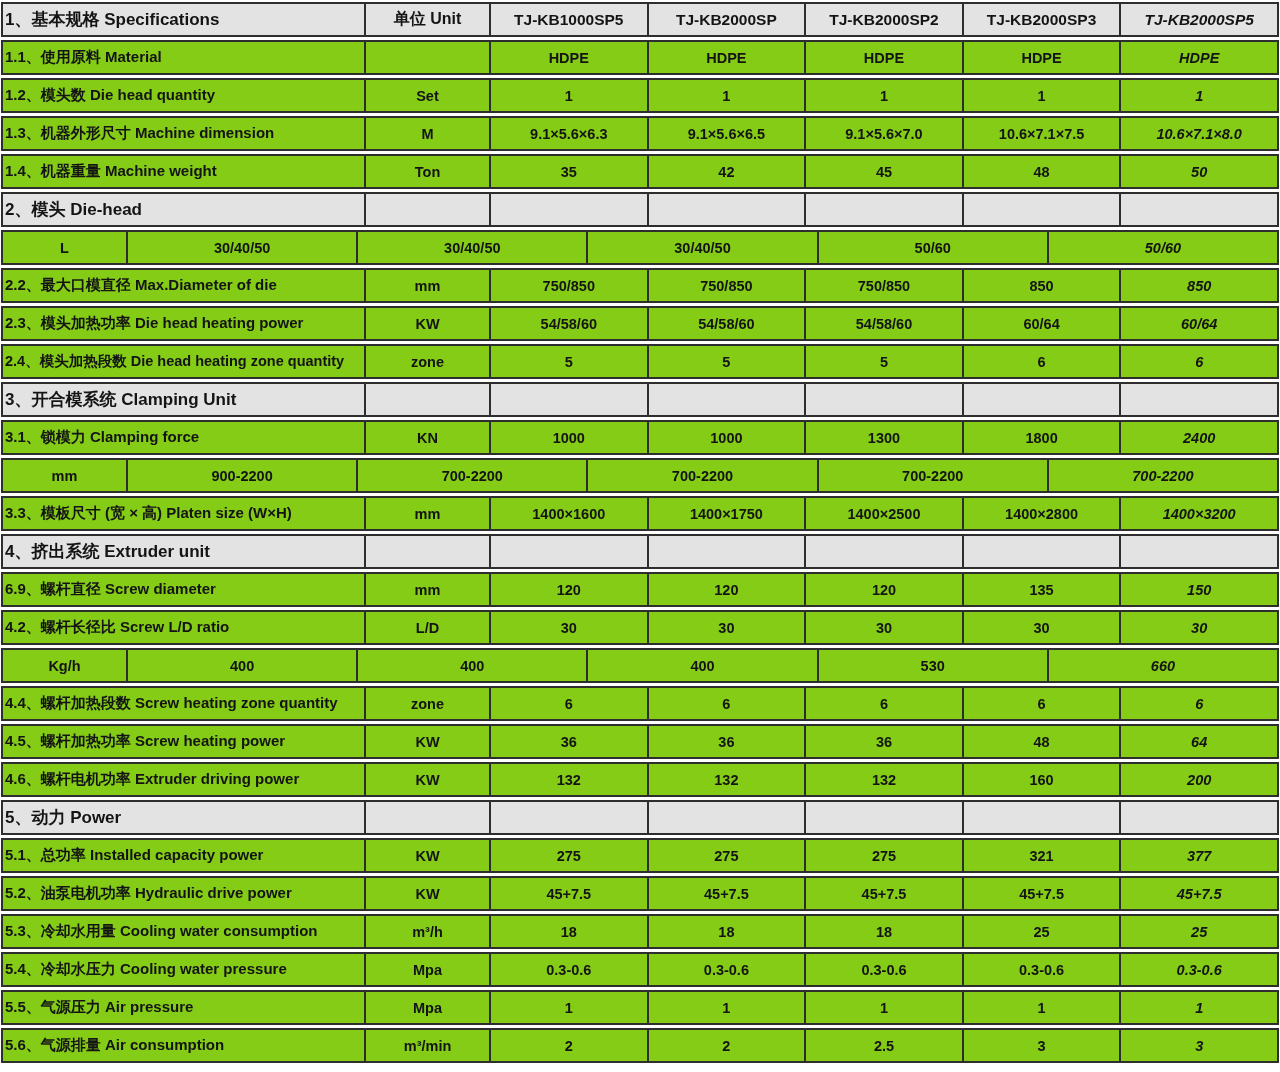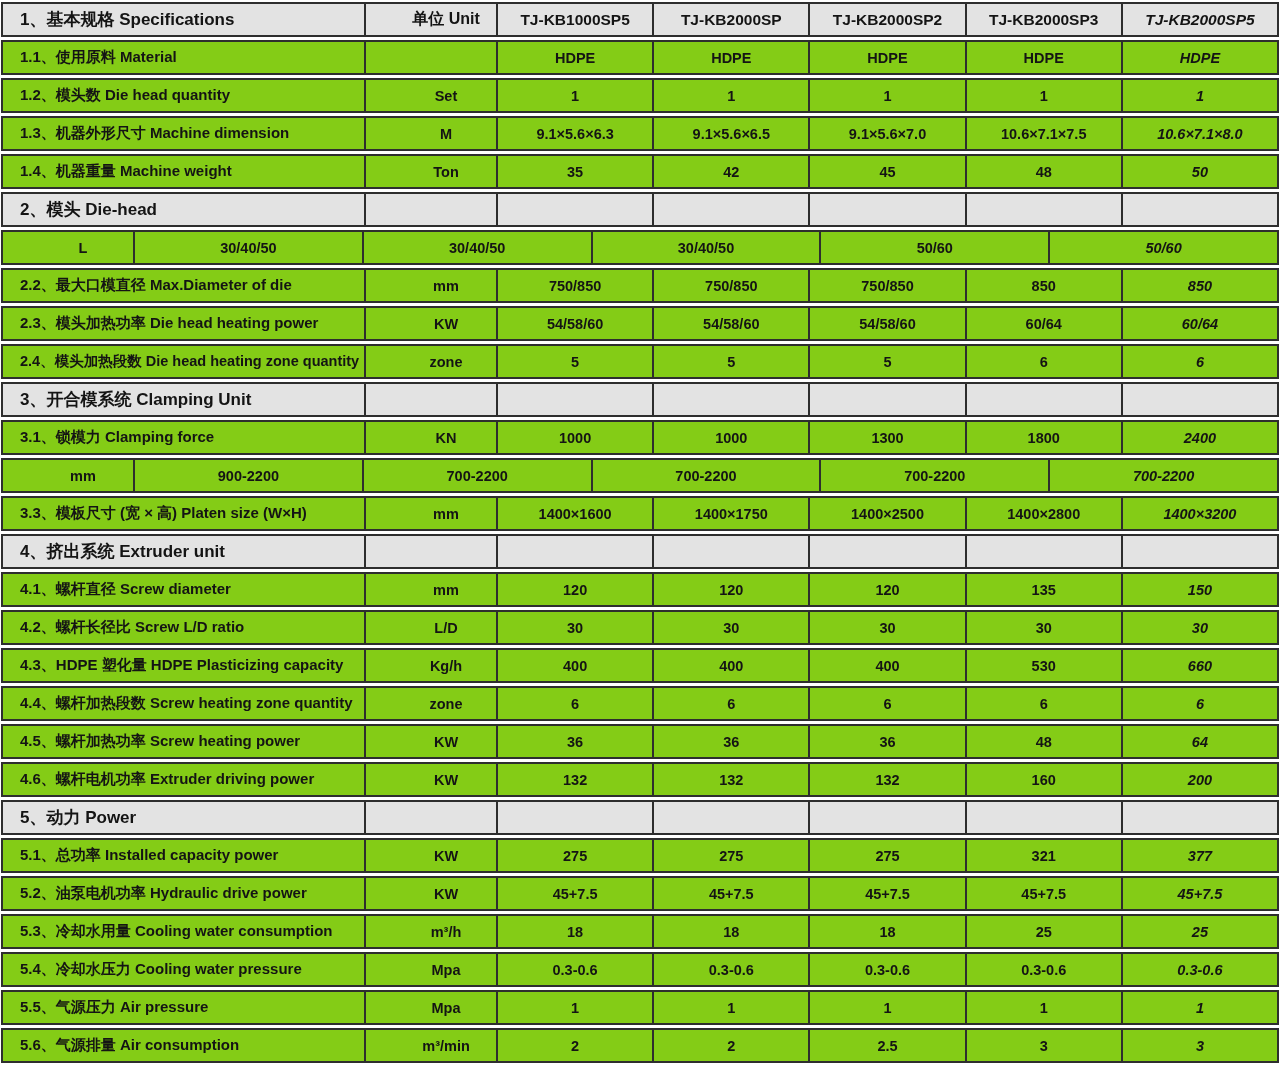--- a/index.html
+++ b/index.html
@@ -37,24 +37,24 @@
     border-right: 2px solid #2e2e2e;
     color: #141414;
     font-weight: bold;
     white-space: nowrap;
     overflow: hidden;
   }
   .cell:last-child { border-right: none; font-style: italic; }
   .cell.label {
     width: 363px;
     justify-content: flex-start;
-    padding-left: 17px;
+    padding-left: 2px;
     font-size: 15px;
   }
-  .cell.unit  { width: 102px; font-size: 14.5px; margin-left: 30px; }
+  .cell.unit  { width: 125px; font-size: 14.5px; }
   .cell.value { flex: 1; font-size: 14.5px; }
   .row.header .cell.label, .row.section .cell.label { font-size: 17px; }
   .row.header .cell.unit  { font-size: 16px; }
   .row.header .cell.value { font-size: 15.5px; }
 </style>
 </head>
 <body>
 
 <div class="spec-table">
   <div class="row header">
@@ -185,39 +185,38 @@
     <div class="row section">
       <div class="cell label">4、挤出系统 Extruder unit</div>
       <div class="cell unit"></div>
       <div class="cell value"></div>
       <div class="cell value"></div>
       <div class="cell value"></div>
       <div class="cell value"></div>
       <div class="cell value"></div>
     </div>
     <div class="row data">
-      <div class="cell label">4.1、螺杆直径 Screw diameter</div>
+      <div class="cell label">6.9、螺杆直径 Screw diameter</div>
       <div class="cell unit">mm</div>
       <div class="cell value">120</div>
       <div class="cell value">120</div>
       <div class="cell value">120</div>
       <div class="cell value">135</div>
       <div class="cell value">150</div>
     </div>
     <div class="row data">
       <div class="cell label">4.2、螺杆长径比 Screw L/D ratio</div>
       <div class="cell unit">L/D</div>
       <div class="cell value">30</div>
       <div class="cell value">30</div>
       <div class="cell value">30</div>
       <div class="cell value">30</div>
       <div class="cell value">30</div>
     </div>
     <div class="row data">
-      <div class="cell label">4.3、HDPE 塑化量 HDPE Plasticizing capacity</div>
       <div class="cell unit">Kg/h</div>
       <div class="cell value">400</div>
       <div class="cell value">400</div>
       <div class="cell value">400</div>
       <div class="cell value">530</div>
       <div class="cell value">660</div>
     </div>
     <div class="row data">
       <div class="cell label">4.4、螺杆加热段数 Screw heating zone quantity</div>
       <div class="cell unit">zone</div>

